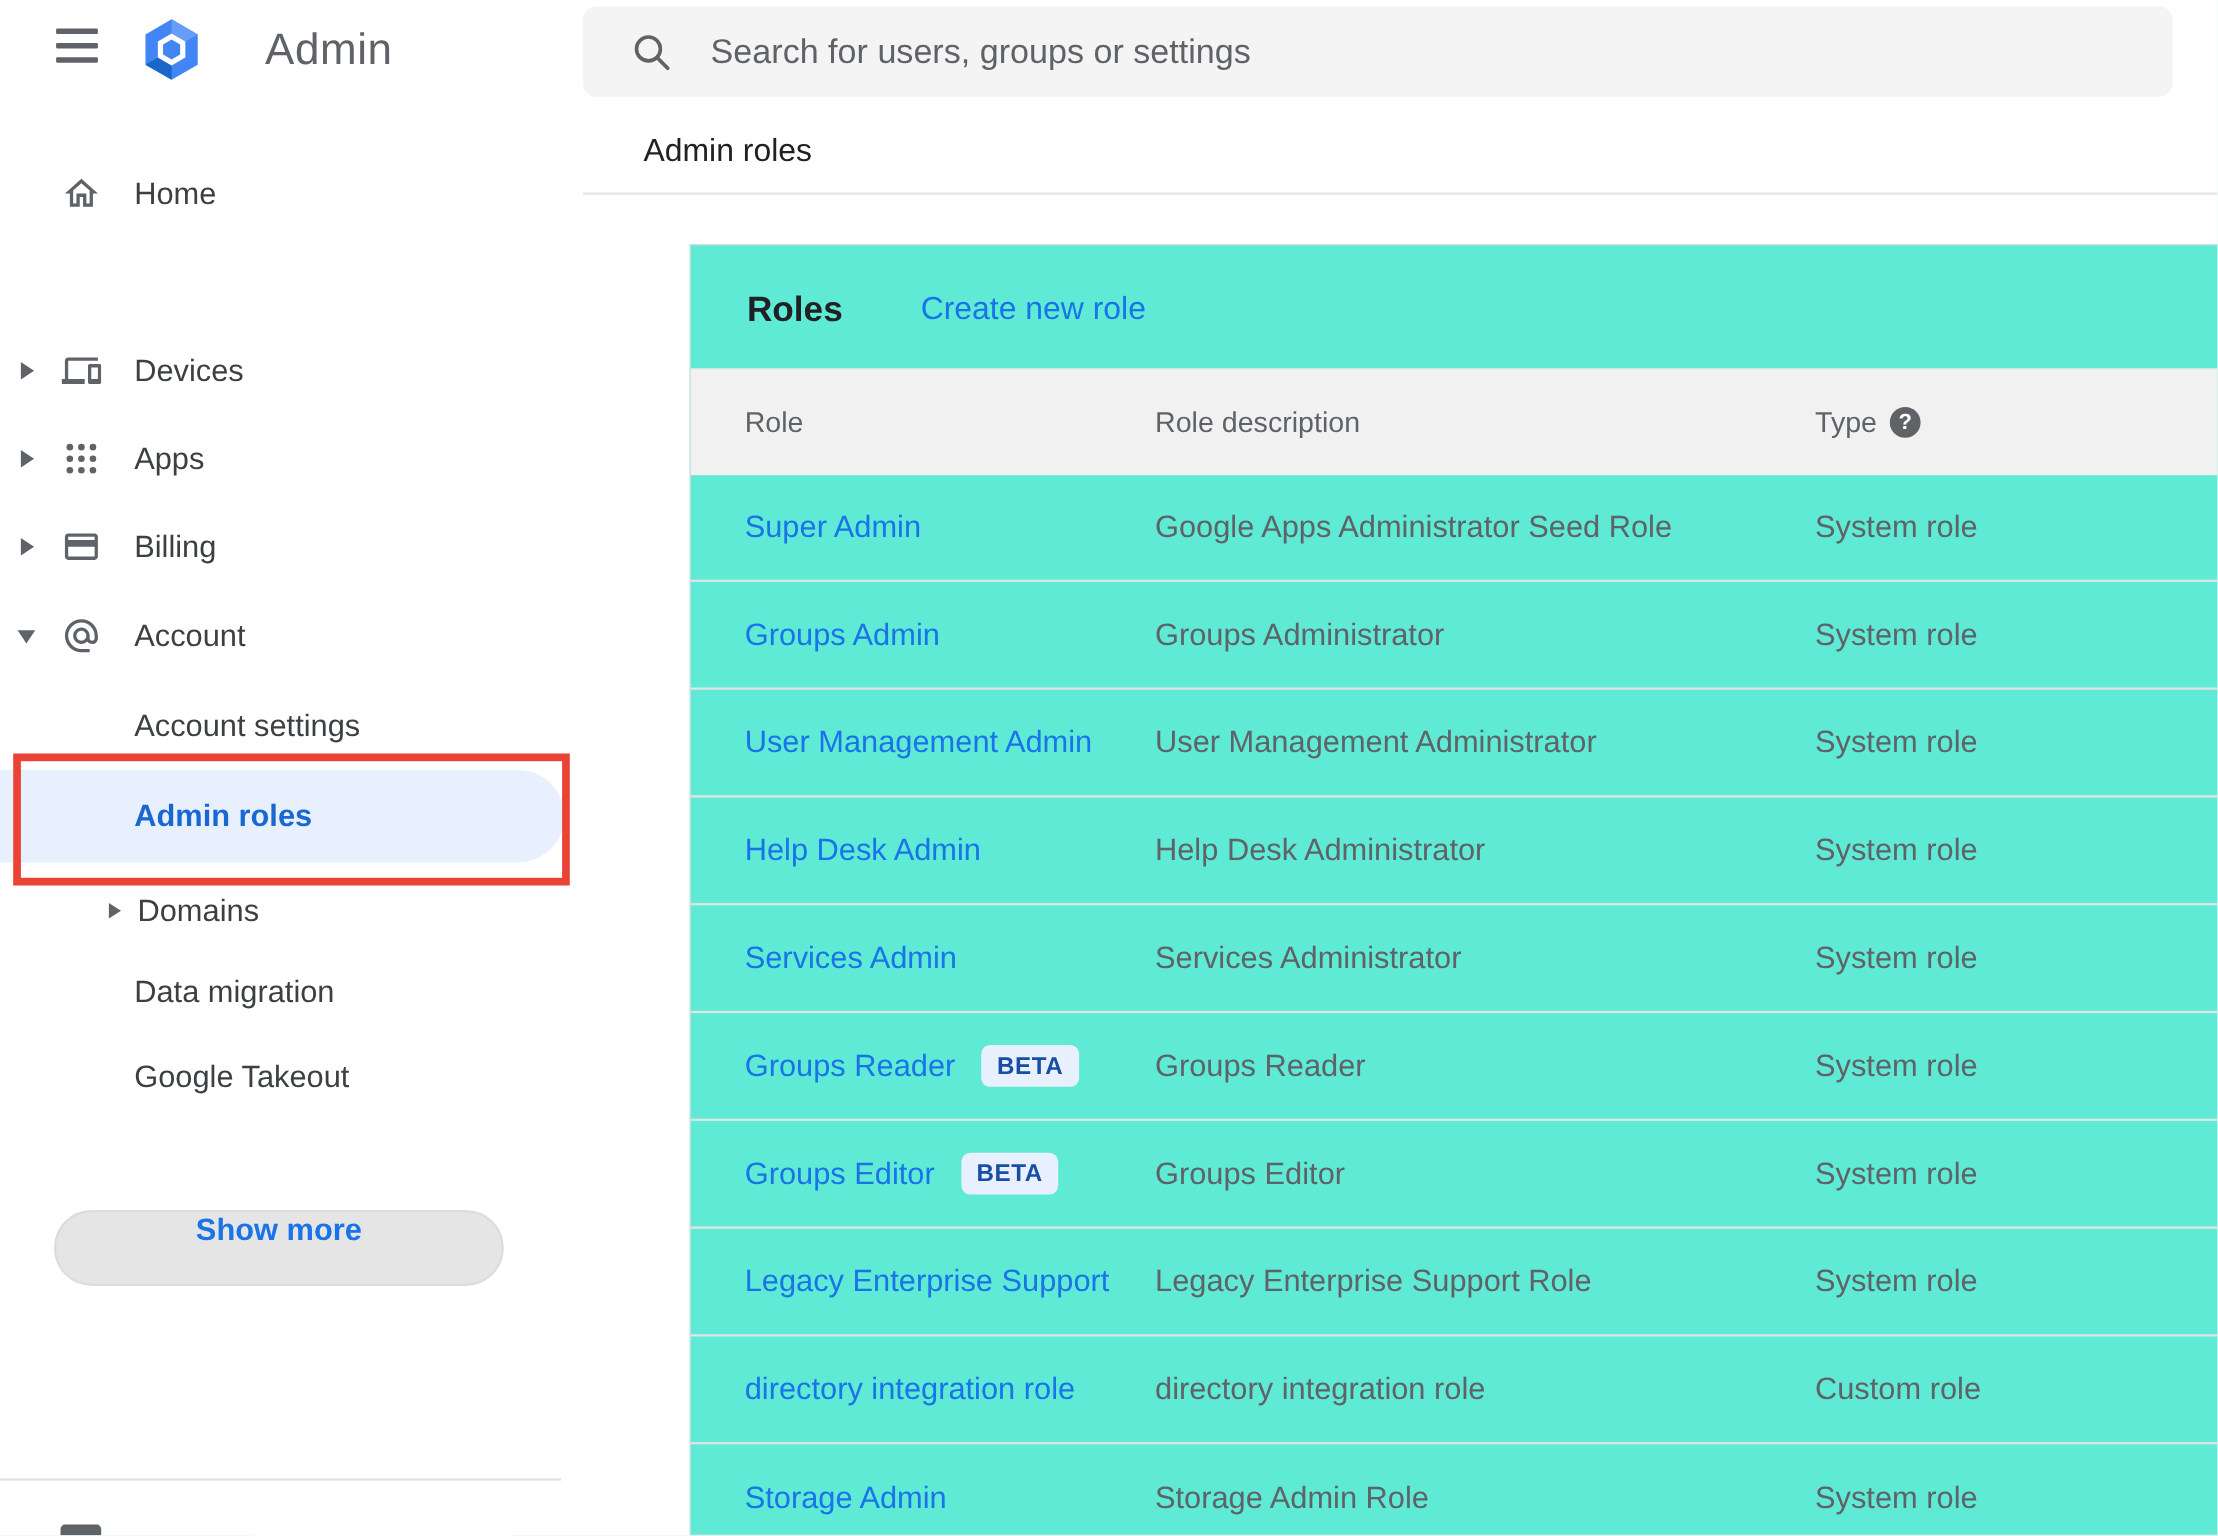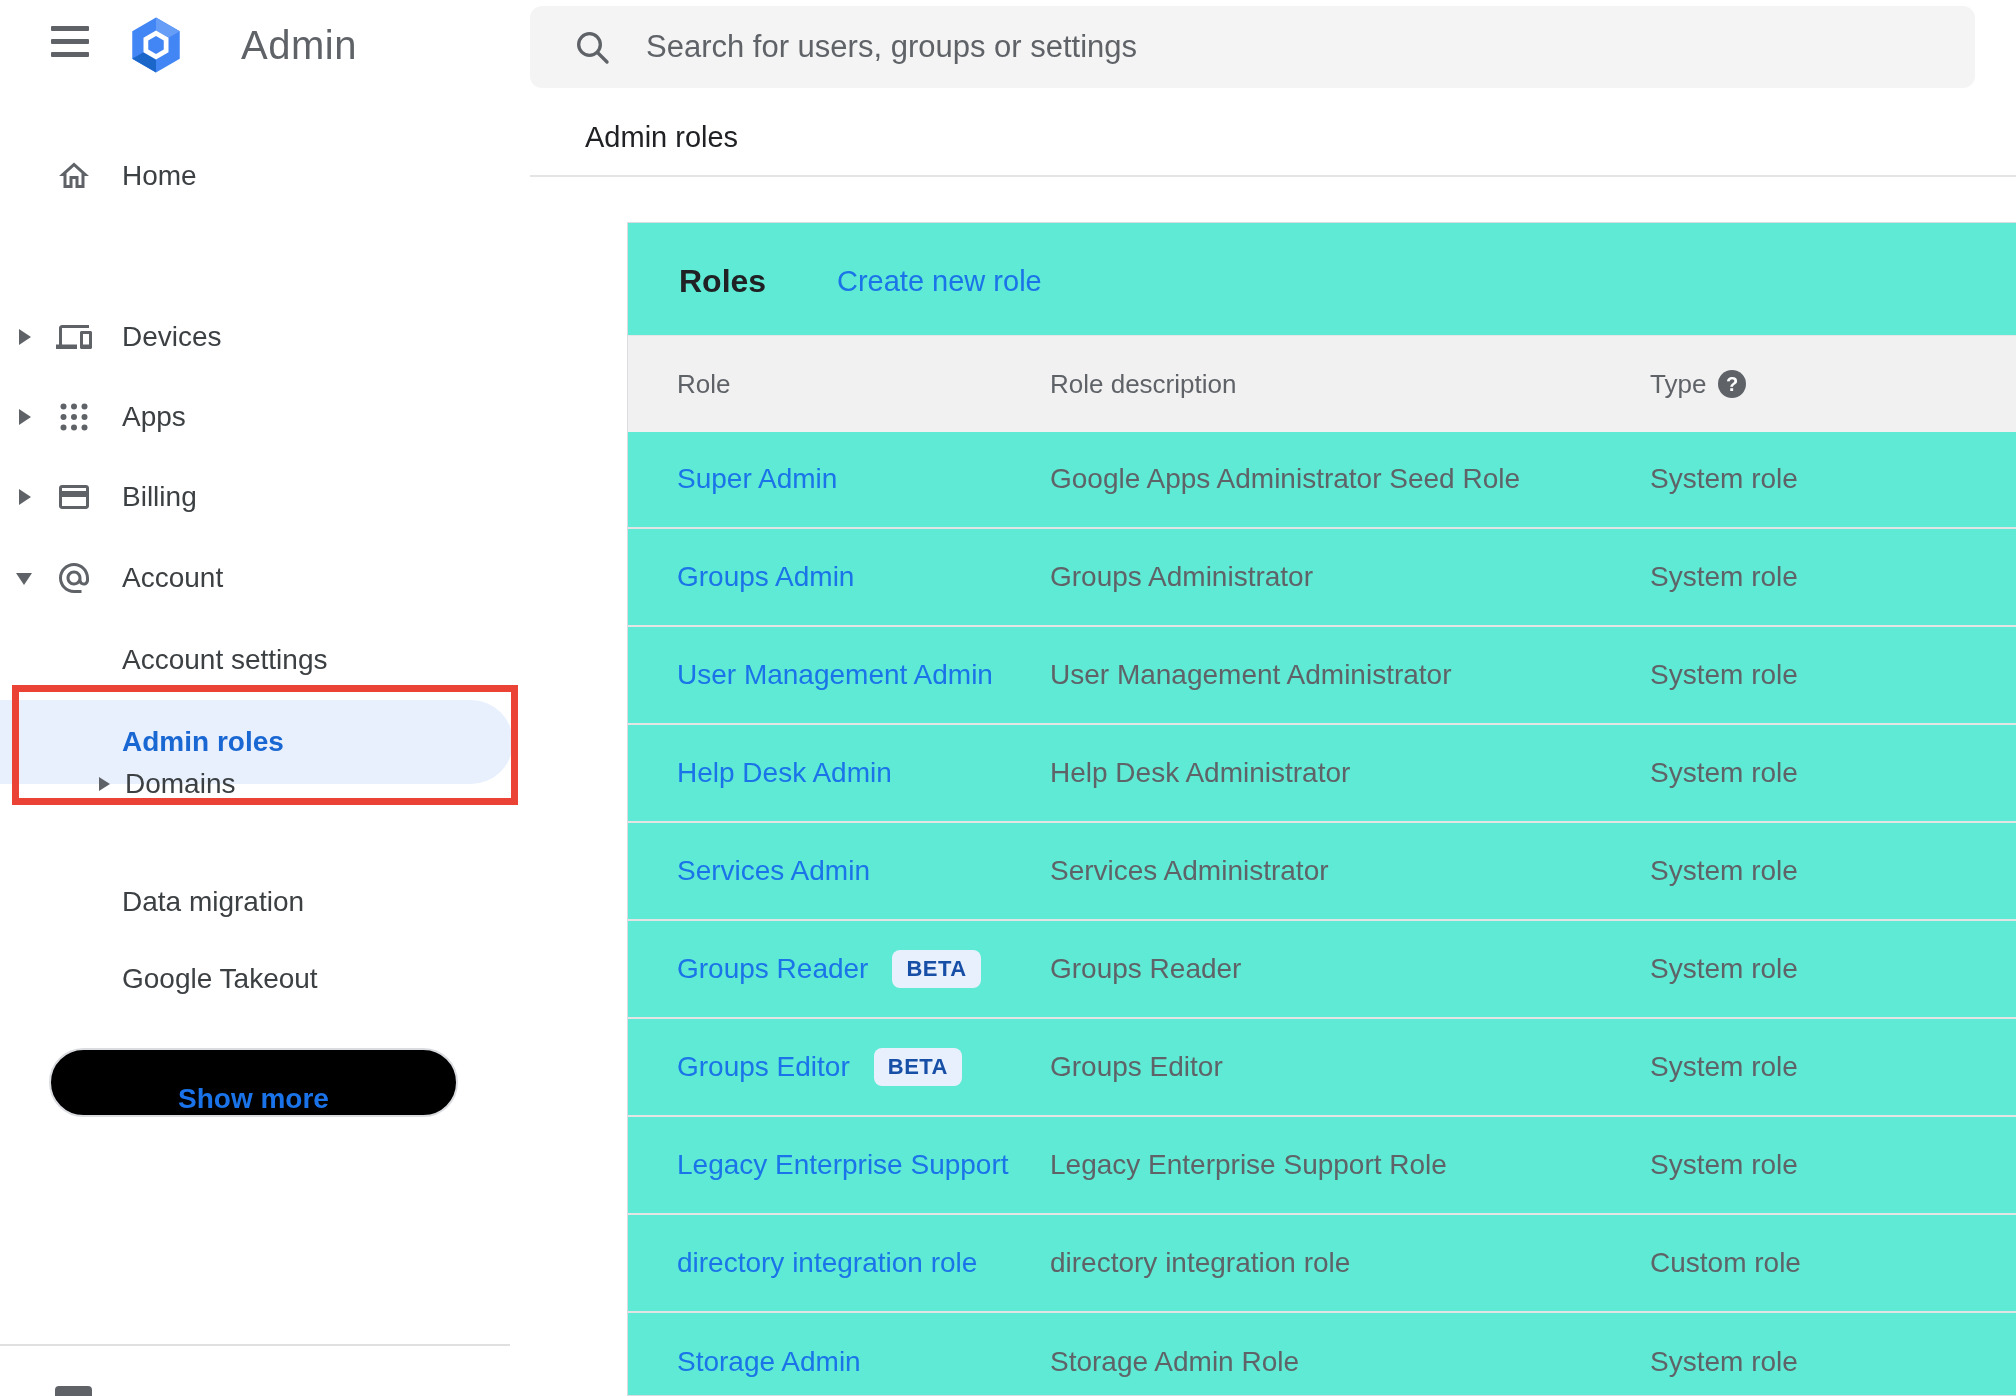--- a/index.html
+++ b/index.html
@@ -26,22 +26,22 @@
       border-left:11px solid #5f6368;border-top:7px solid transparent;border-bottom:7px solid transparent;}
   .nav-icon{position:absolute;left:56px;top:50%;margin-top:-18px;width:36px;height:36px;}
   .nav-icon svg{width:36px;height:36px;fill:#5f6368;}
   .nav-label{position:absolute;left:122px;top:50%;transform:translateY(-50%);
       font-size:28px;color:#3c4043;white-space:nowrap;}
   .selected-pill{position:absolute;left:0;top:700px;width:513px;height:84px;
       background:#e8f0fe;border-radius:0 42px 42px 0;}
   .selected-pill .nav-label{color:#1967d2;font-weight:bold;}
   .highlight-box{position:absolute;left:12px;top:685px;width:506px;height:120px;
       border:7px solid #ea4335;box-sizing:border-box;pointer-events:none;}
-  .show-more{position:absolute;left:49px;top:1048px;width:409px;height:69px;box-sizing:border-box;
-      border:2px solid #dadce0;border-radius:35px;background:#000000;display:flex;align-items:flex-end;justify-content:center;
+  .show-more{position:absolute;left:49px;top:1100px;width:409px;height:69px;box-sizing:border-box;
+      border:2px solid #dadce0;border-radius:35px;background:#e5e5e5;display:flex;align-items:flex-start;justify-content:center;
       font-size:28px;color:#1a73e8;font-weight:bold;cursor:pointer;}
   .sidebar-divider{position:absolute;left:0;top:1344px;width:510px;height:2px;background:#e0e0e0;}
   .footer-partial-icon{position:absolute;left:55px;top:1386px;width:37px;height:10px;
       background:#5f6368;border-radius:4px 4px 0 0;}
 
   
   .search-bar{position:absolute;left:530px;top:6px;width:1445px;height:82px;background:#f4f4f4;
       border-radius:12px;display:flex;align-items:center;}
   .search-icon{margin-left:42px;width:40px;height:40px;flex:0 0 auto;}
   .search-placeholder{margin-left:34px;font-size:31px;color:#5f6368;}
@@ -156,21 +156,21 @@
 
   <div class="nav-item" style="top:620px">
     <span class="nav-label">Account settings</span>
   </div>
 
   <div class="nav-item selected-pill">
     <span class="nav-label">Admin roles</span>
   </div>
   <div class="highlight-box"></div>
 
-  <div class="nav-item" style="top:744px">
+  <div class="nav-item" style="top:788px">
     <span class="sub-arrow"></span>
     <span class="nav-label" style="left:125px">Domains</span>
   </div>
 
   <div class="nav-item" style="top:862px">
     <span class="nav-label">Data migration</span>
   </div>
 
   <div class="nav-item" style="top:939px">
     <span class="nav-label">Google Takeout</span>

